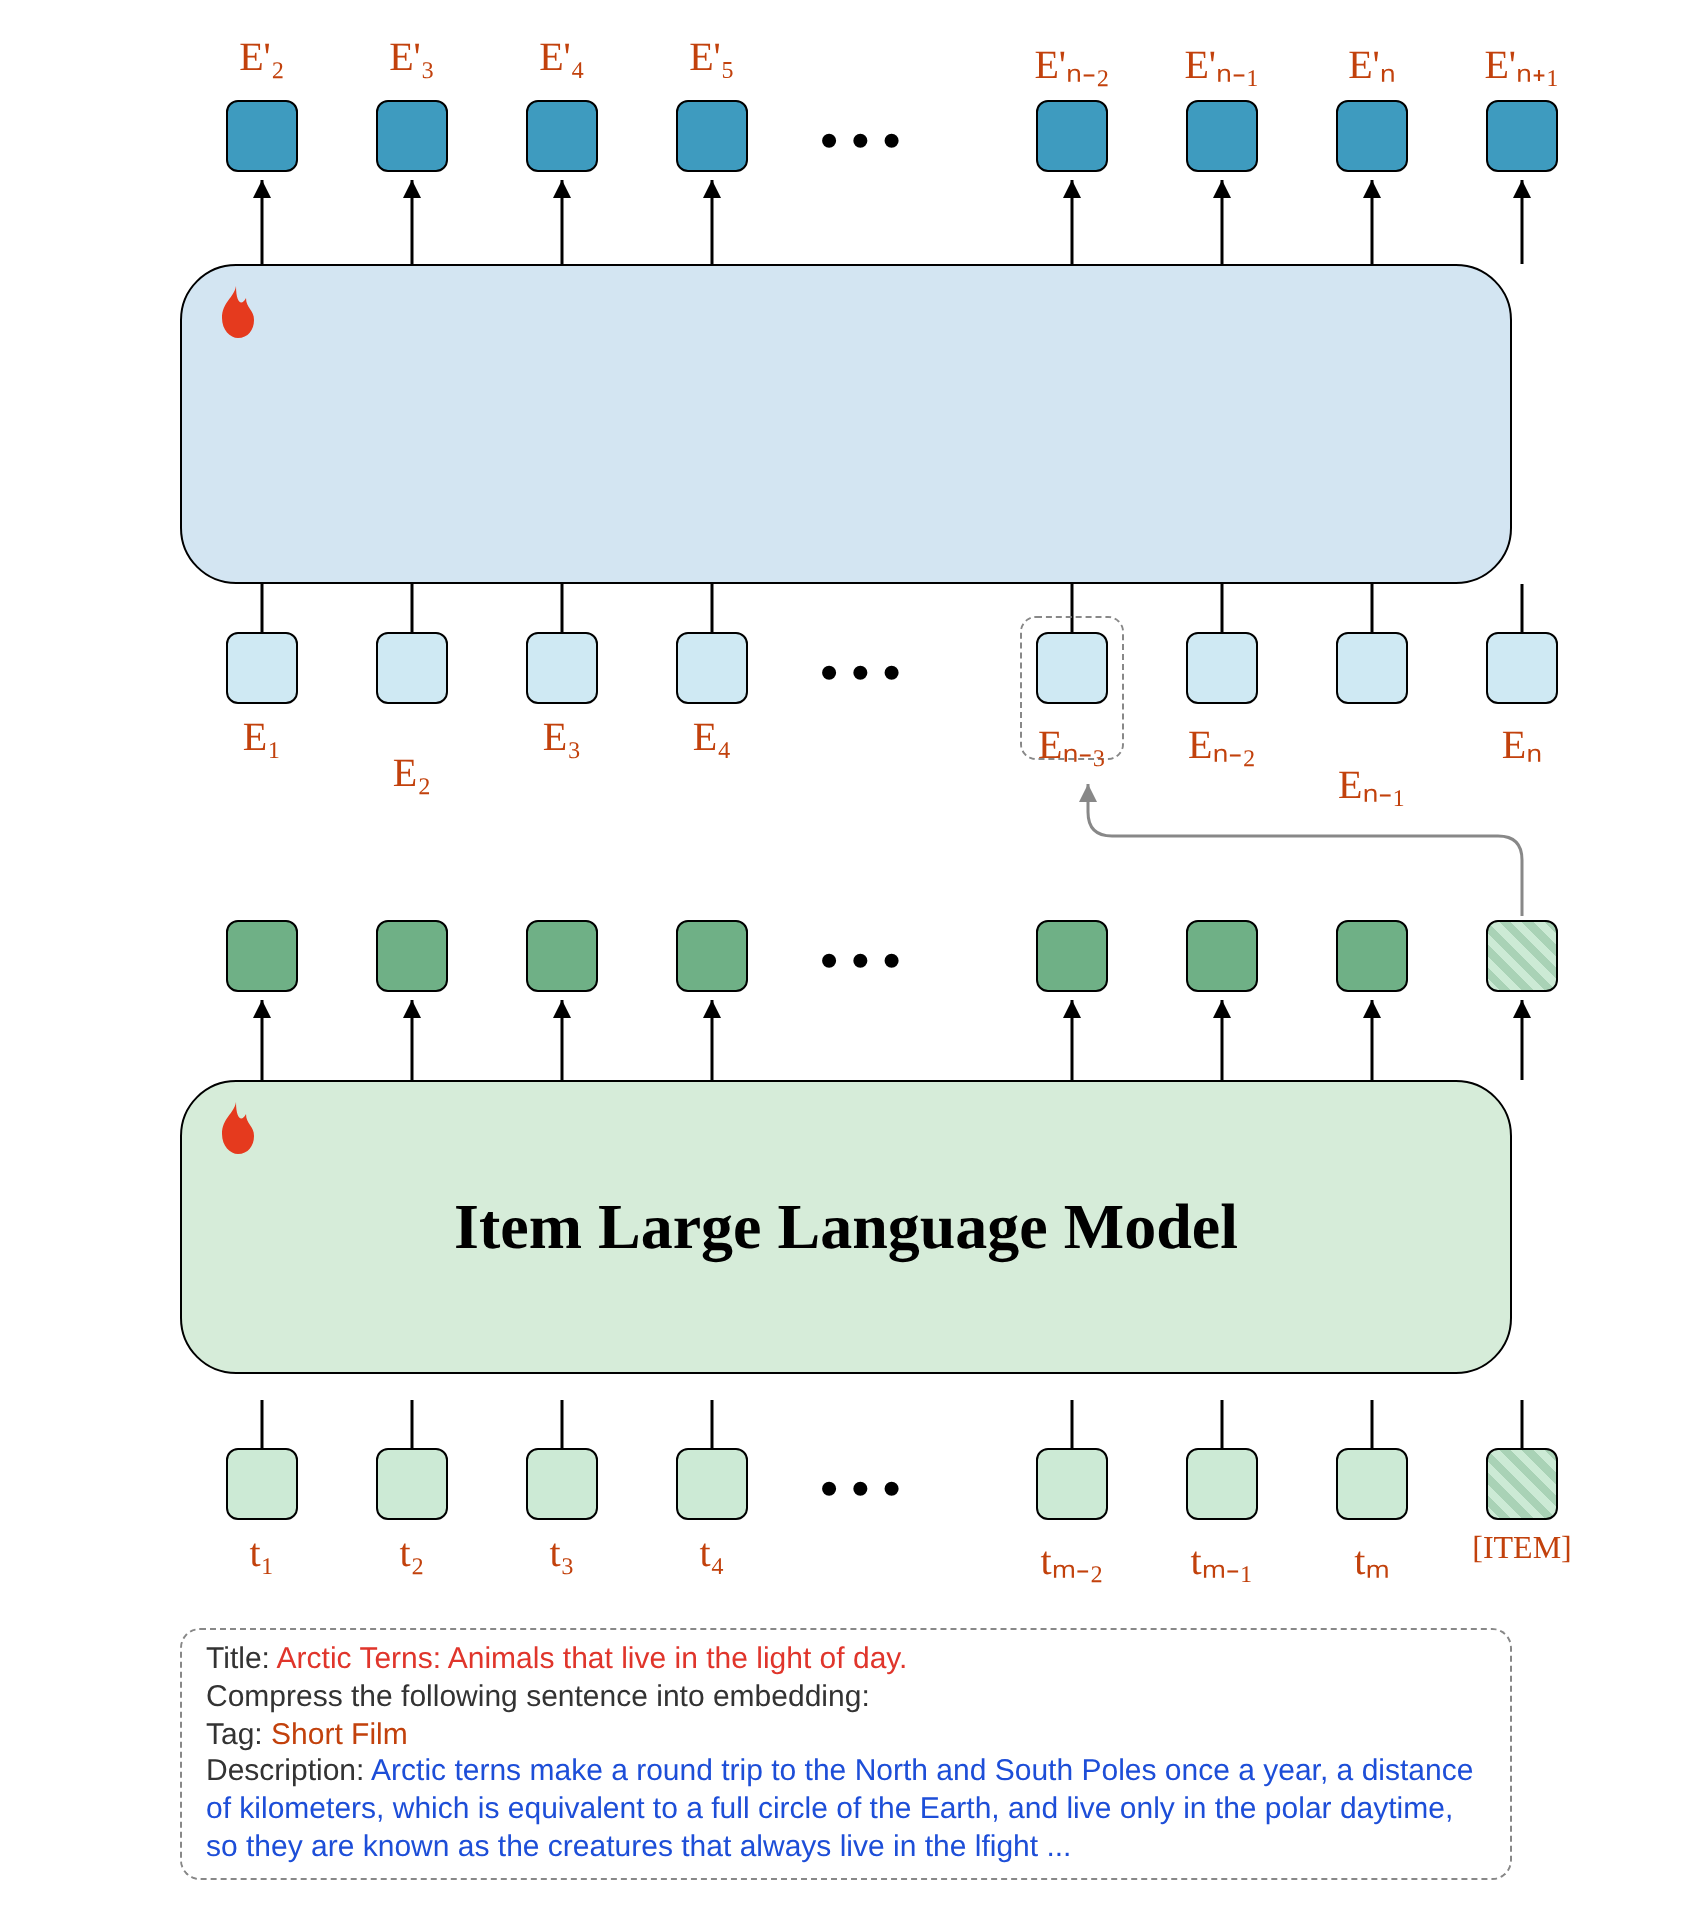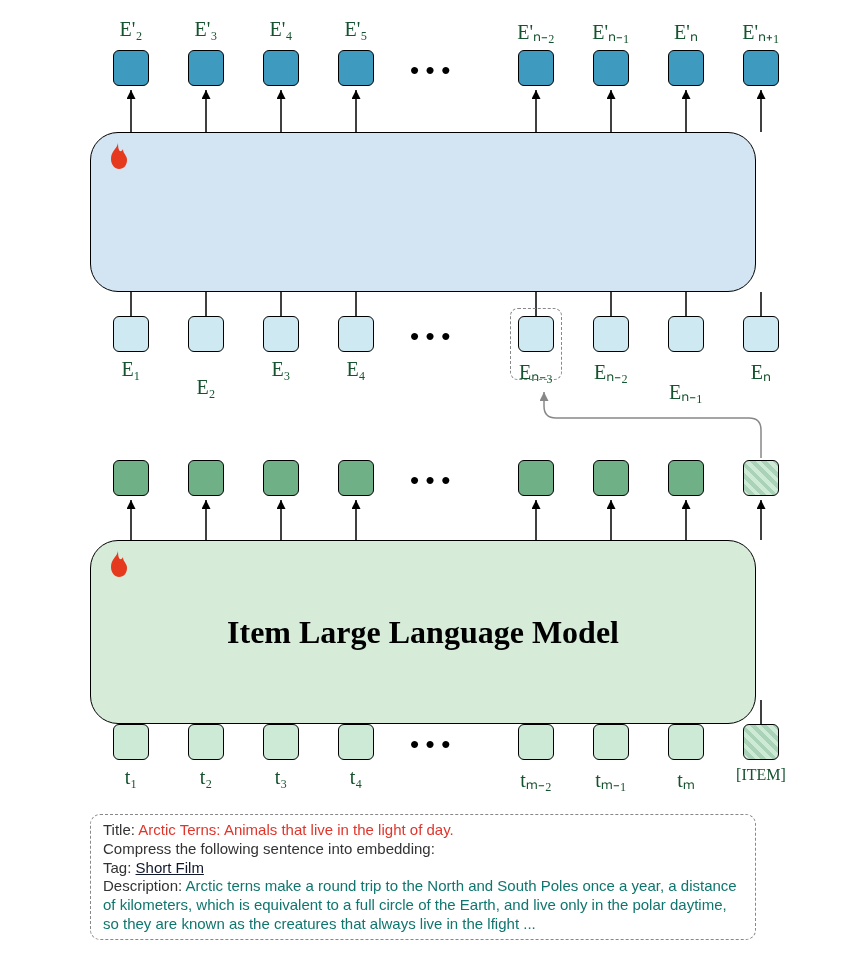--- a/index.html
+++ b/index.html
@@ -28,41 +28,41 @@
   .box.dark-green { background: #6fb086; }
   .box.light-green{ background: #ccead5; }
   .box.hatched-green {
     background: repeating-linear-gradient(45deg,#ccead5 0,#ccead5 4px,#a9d2b6 4px,#a9d2b6 8px);
   }
   
   .lbl {
     position: absolute;
     font-size: 20px;
     text-align: center;
-    color: #14532d;
+    color: #c2410c;
     width: 60px;
     left: 0;
   }
   
   .model {
     position: absolute;
     left: 90px;
     width: 666px;
     border: 1.5px solid #000;
     border-radius: 28px;
     display: flex;
     align-items: center;
     justify-content: center;
     font-weight: bold;
     font-size: 32px;
     text-align: center;
     box-sizing: border-box;
   }
   .model.user  { top: 132px; height: 160px; background: #d3e5f2; }
-  .model.item  { top: 540px; height: 184px; background: #d6ecd9; }
+  .model.item  { top: 540px; height: 147px; background: #d6ecd9; }
   .fire {
     position: absolute;
     left: 14px; top: 10px;
     font-size: 26px;
     color: #e53a1e;
   }
   .dots {
     position: absolute;
     font-size: 26px;
     font-weight: bold;
@@ -75,22 +75,22 @@
     border: 1.5px dashed #888;
     border-radius: 10px;
     box-sizing: border-box;
     padding: 6px 12px 4px 12px;
     font-family: "Comic Sans MS", "Comic Sans", cursive, sans-serif;
     font-size: 15px;
     line-height: 1.25;
     color: #333;
   }
   .red   { color: #e0352b; }
-  .green { color: #0f172a; text-decoration: underline; }
-  .blueT { color: #0f766e; }
+  .green { color: #c2410c; }
+  .blueT { color: #1d4ed8; }
   
   svg.arrows {
     position: absolute;
     left: 0; top: 0;
     width: 846px; height: 958px;
     overflow: visible;
     pointer-events: none;
   }
   
   .highlight-dash {

